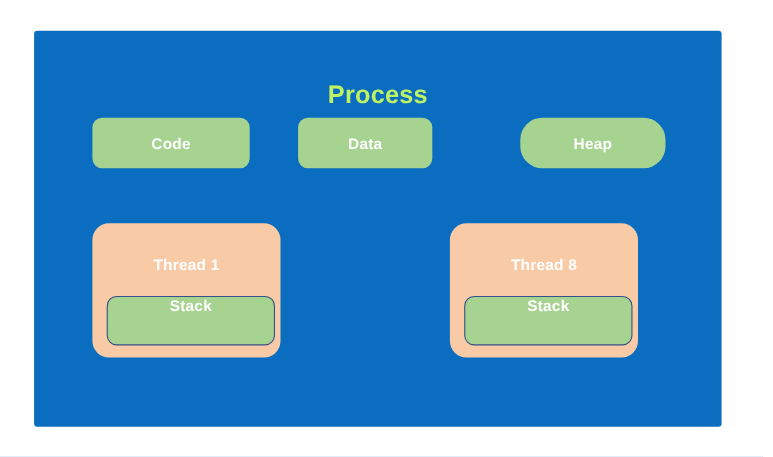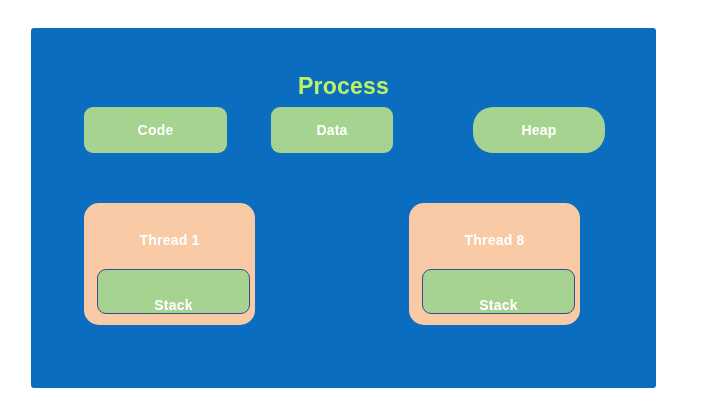--- a/index.html
+++ b/index.html
@@ -108,21 +108,21 @@
     position: absolute;
     left: 13px;
     top: 66px;               
     width: 153px;
     height: 45px;
     background: #a6d390;
     border: 1.5px solid #34508a;
     border-radius: 9px;
     box-sizing: border-box;
     display: flex;
-    align-items: flex-end;
+    align-items: flex-start;
     justify-content: center;
   }
   .stack-box .stack-label {
     color: #ffffff;
     font-size: 14px;
     font-weight: bold;
     line-height: 16px;
     white-space: nowrap;
     letter-spacing: 0.2px;
   }

